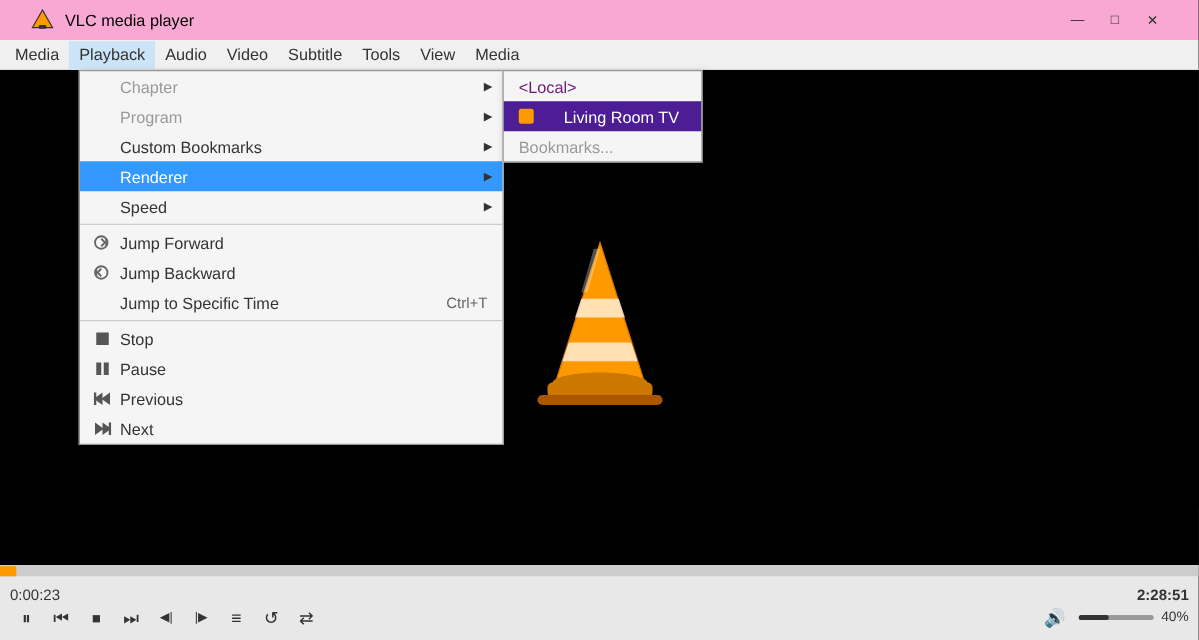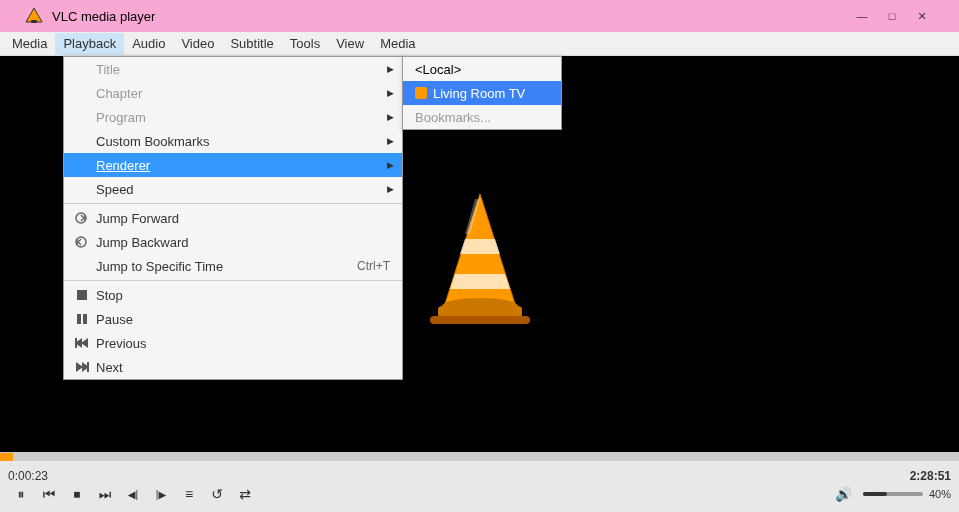--- a/index.html
+++ b/index.html
@@ -123,46 +123,46 @@
       justify-content: center;
     }
     .dropdown-separator {
       height: 1px;
       background: #ccc;
       margin: 2px 0;
     }
     .dropdown-item.highlighted {
       background: #3399ff;
       color: white;
-      text-decoration: underline;
     }
 
     
     .renderer-submenu {
       position: absolute;
       top: 56px;
       left: 402px;
       width: 160px;
       background: #f5f5f5;
       border: 1px solid #999;
       box-shadow: 2px 2px 6px rgba(0,0,0,0.3);
       z-index: 101;
     }
     .renderer-item {
       display: flex;
       align-items: center;
       padding: 4px 12px;
       cursor: pointer;
-      color: #000000;
+      color: #701a75;
       min-height: 24px;
       font-size: 13px;
     }
     .renderer-item.highlighted {
-      background: #3b82f6;
+      background: #4c1d95;
       color: white;
+      gap: 18px;
     }
     .renderer-item .orange-dot {
       width: 12px;
       height: 12px;
       background: #ff9900;
       border-radius: 2px;
       margin-right: 6px;
       flex-shrink: 0;
     }
     .renderer-item.disabled { color: #999; }
@@ -285,23 +285,20 @@
     <ellipse cx="60" cy="122" rx="38" ry="8" fill="#cc7700"></ellipse>
     <rect x="18" y="122" width="84" height="12" rx="4" fill="#cc7700"></rect>
     <rect x="10" y="132" width="100" height="8" rx="4" fill="#aa5500"></rect>
 
     <polygon points="55,15 45,50 50,50 60,15" fill="white" opacity="0.3"></polygon>
   </svg>
 </div>
 
 <div class="dropdown-menu">
 
-  <div class="dropdown-item disabled has-arrow">
-    <span>Title</span>
-  </div>
 
   <div class="dropdown-item disabled has-arrow">
     <span>Chapter</span>
   </div>
 
   <div class="dropdown-item disabled has-arrow">
     <span>Program</span>
   </div>
 
   <div class="dropdown-item has-arrow">

